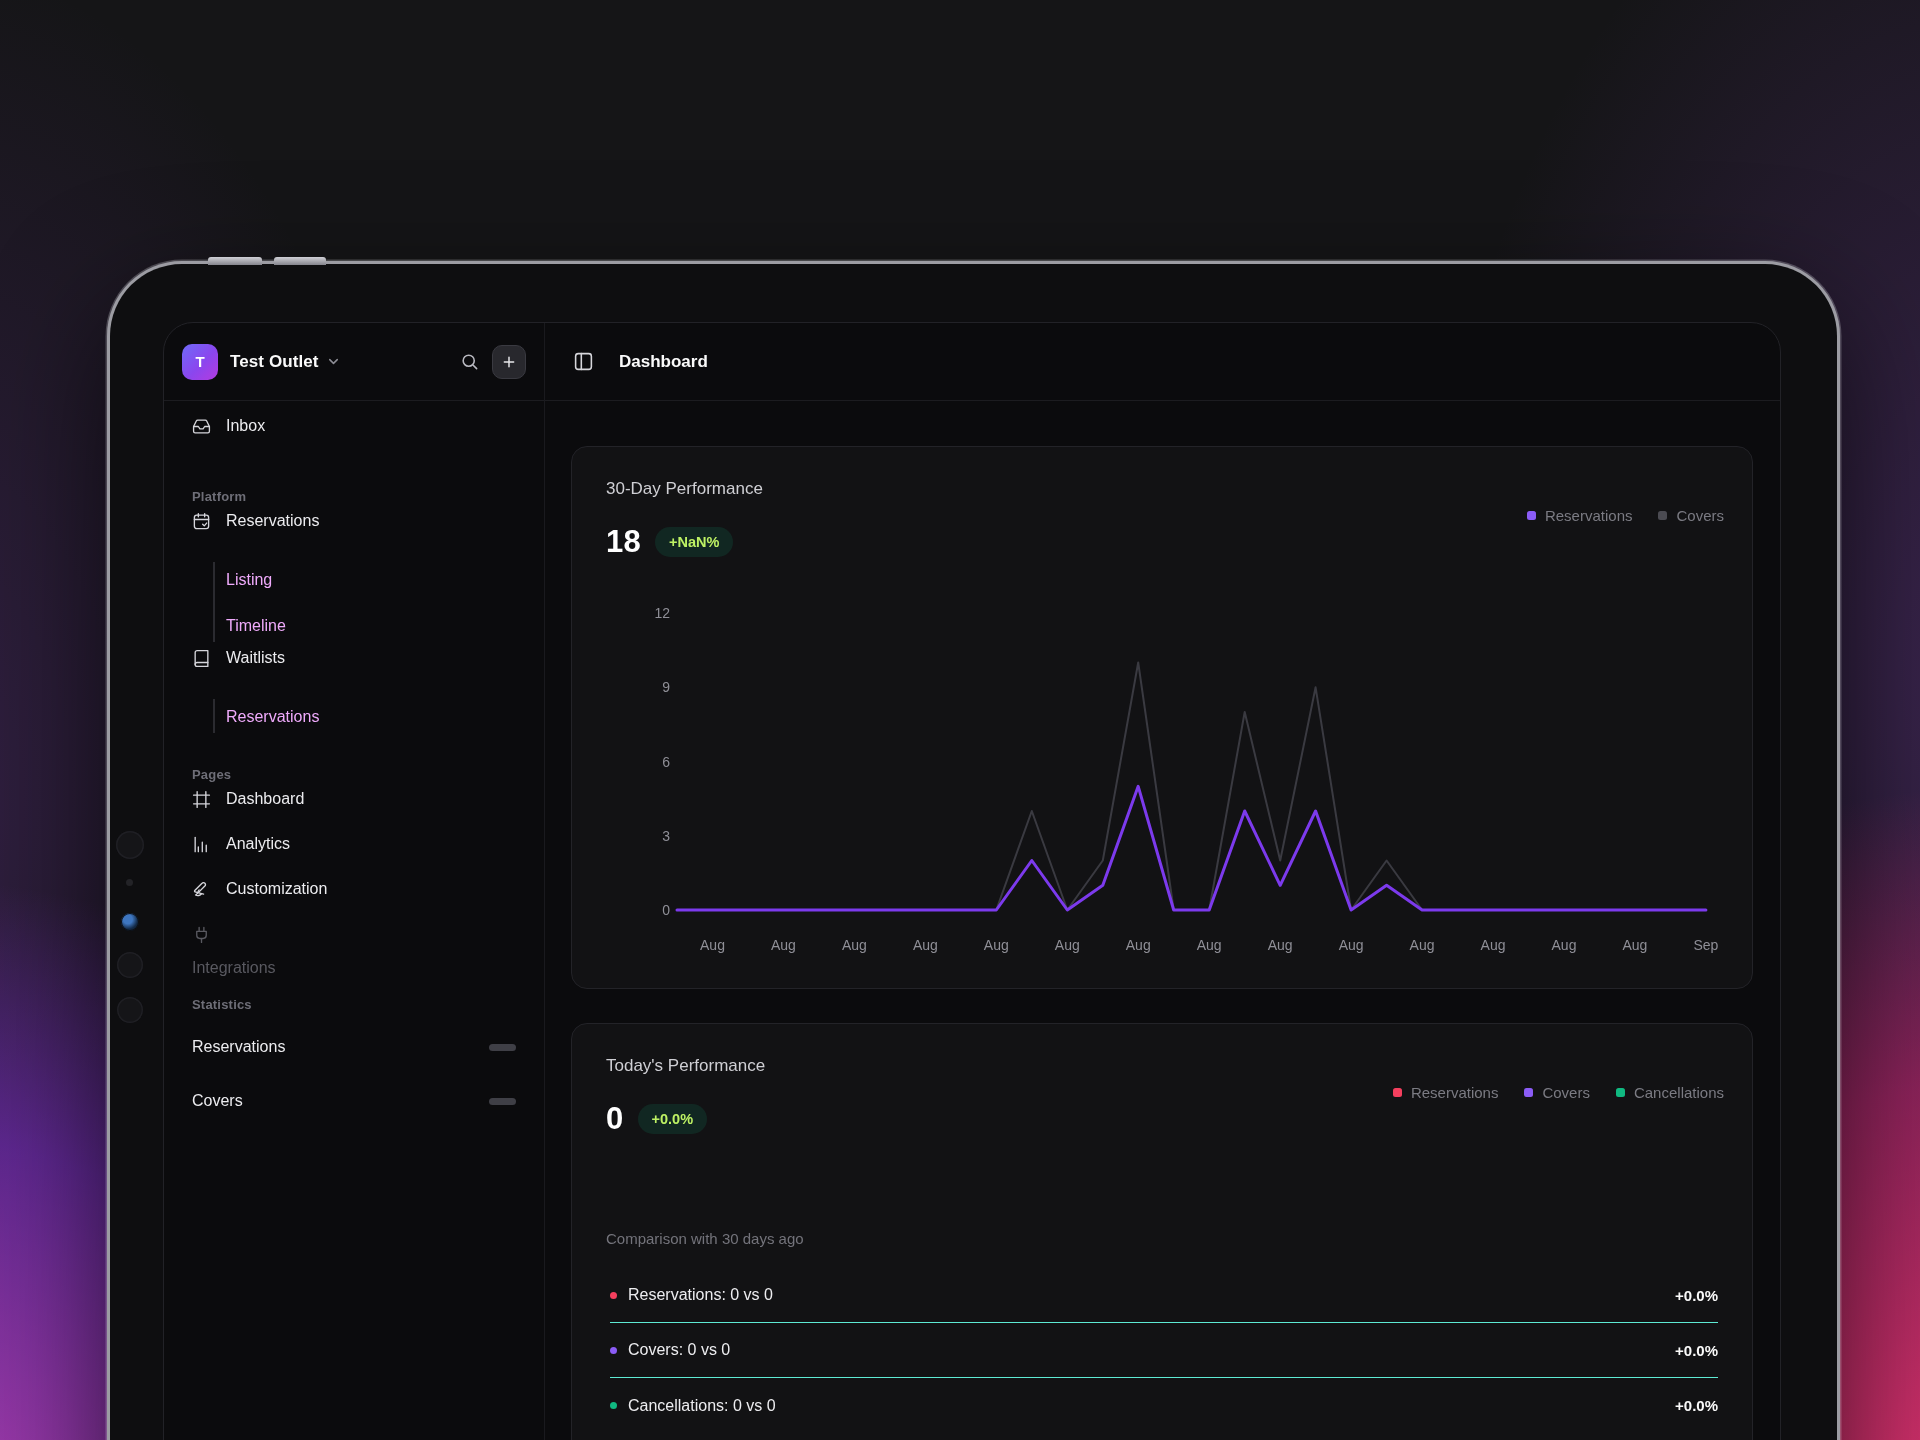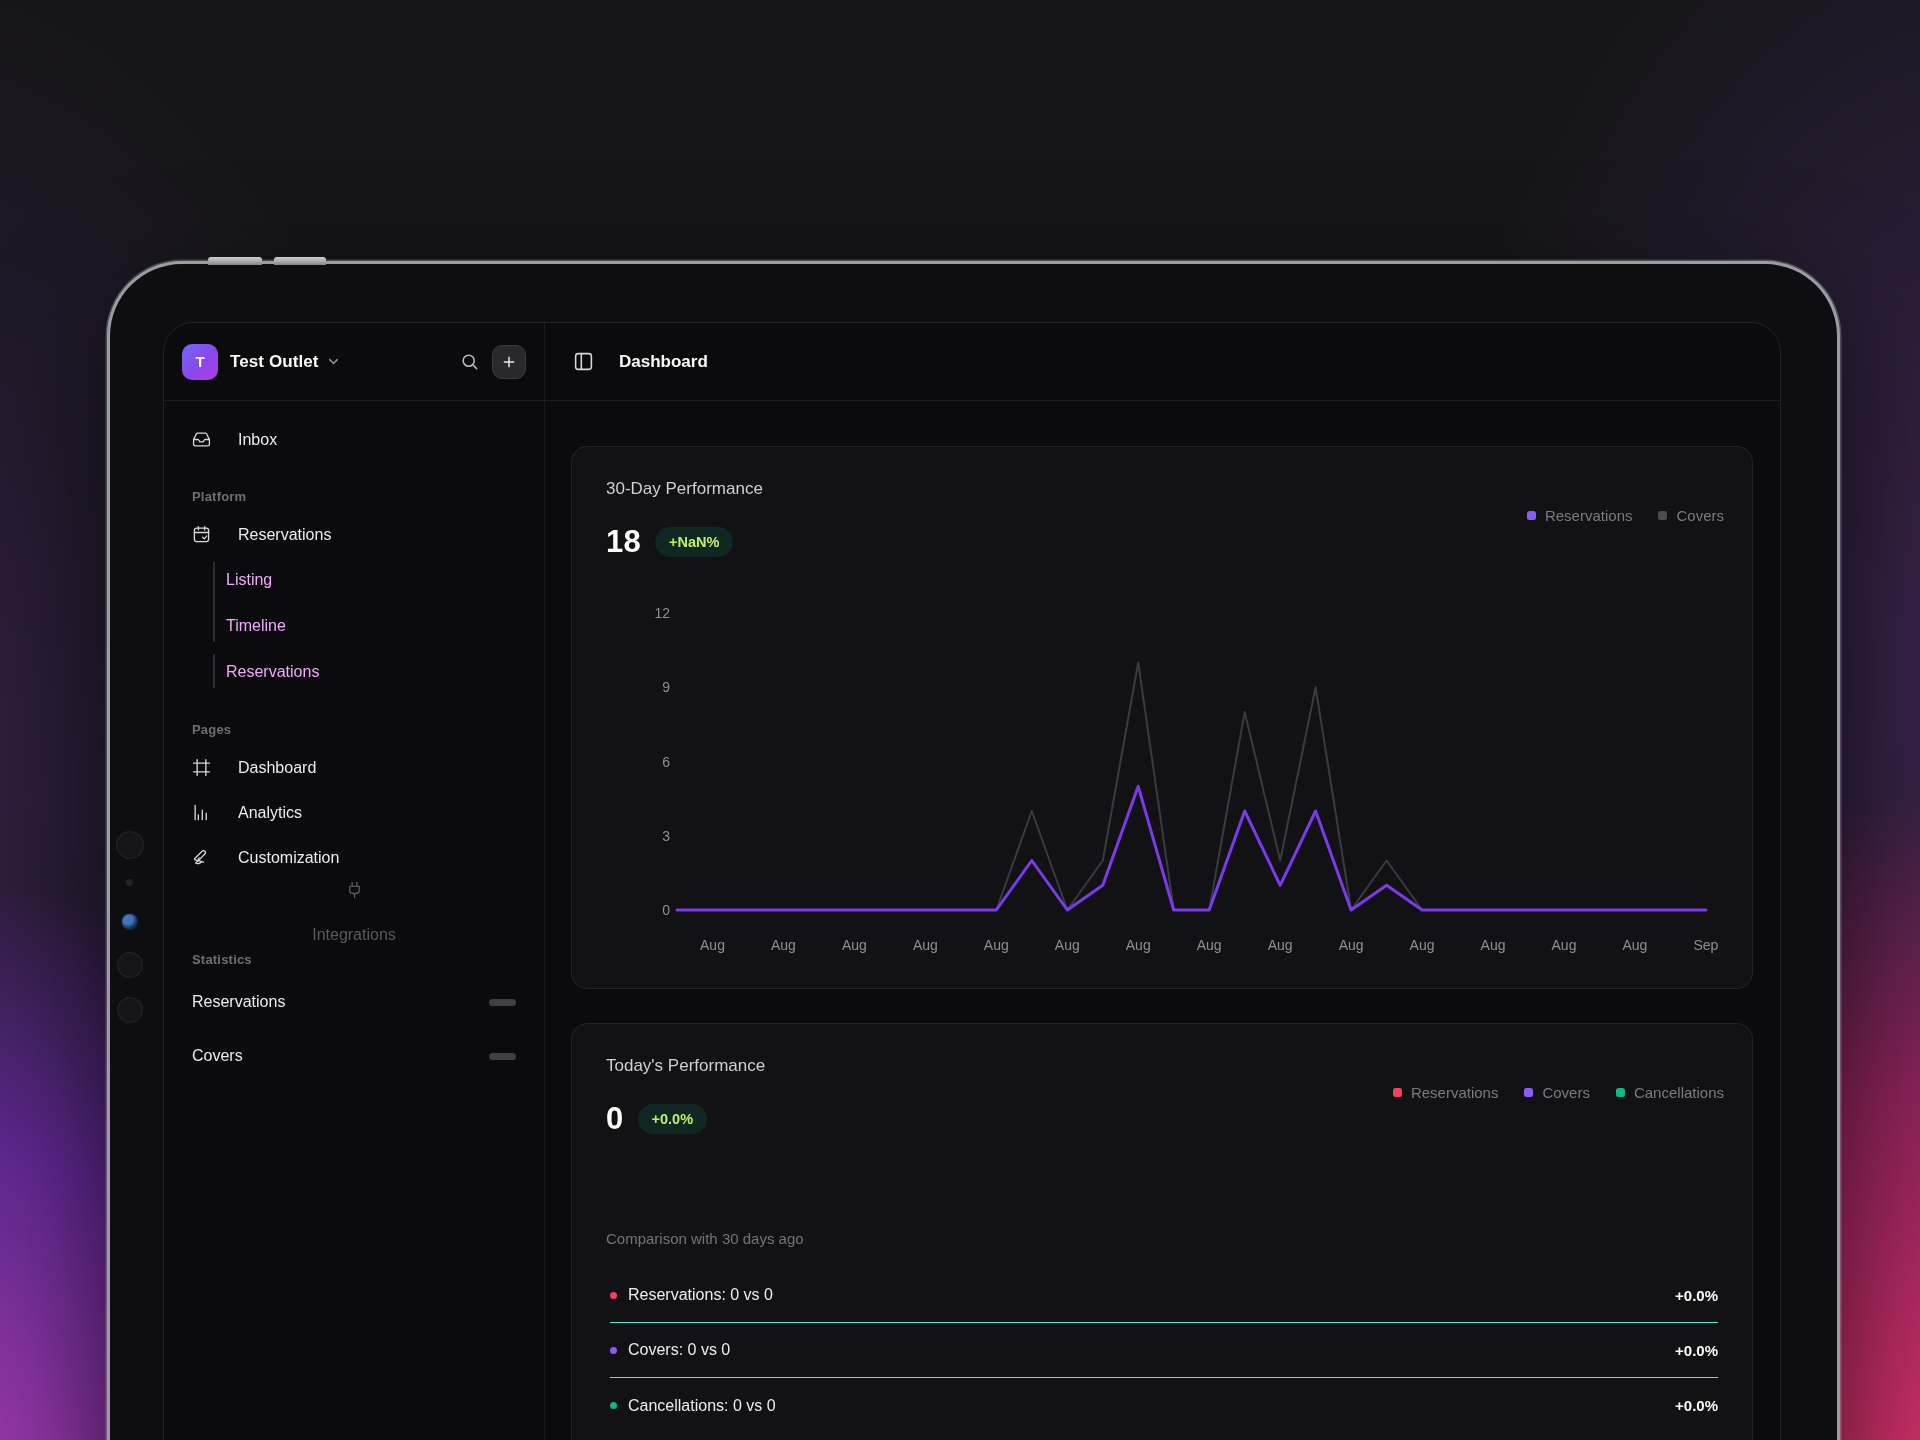--- a/index.html
+++ b/index.html
@@ -50,21 +50,21 @@
     display:flex; align-items:center; justify-content:center;
     color:#fff; font-size:15px; font-weight:700; }
   .ws-name { margin-left:12px; color:#fafafa; font-size:17px; font-weight:700; letter-spacing:.1px; }
   .ws-chevron { margin-left:7px; color:#8d8d95; display:flex; }
   .ws-spacer { flex:1; }
   .search-btn { width:36px; height:36px; display:flex; align-items:center; justify-content:center; color:#b9b9c0; }
   .plus-btn { width:34px; height:34px; margin-left:5px; border-radius:10px;
     background:#28282d; border:1px solid #3a3a41; color:#e9e9ec;
     display:flex; align-items:center; justify-content:center; }
   .nav { padding:16px 16px 0; }
-  .nav-item { height:45px; display:flex; align-items:center; gap:27px; padding:0 12px;
+  .nav-item { height:45px; display:flex; align-items:flex-start; gap:15px; padding:0 12px;
     color:#ececef; font-size:16px; font-weight:500; border-radius:10px; }
   .nav-item .ico { display:flex; color:#d6d6db; width:19px; }
   .nav-item.disabled { color:#595960;flex-direction:column; }
   .nav-item.disabled .ico { color:#595960; }
   .section-label { margin:27px 12px 8px; color:#6e6e77; font-size:13px; font-weight:700; letter-spacing:.2px; }
   .subgroup { position:relative; }
   .subgroup::before { content:""; position:absolute; left:33px; top:5px; bottom:7px; width:1.5px; background:#2b2b30; }
   .sub-item { height:46px; display:flex; align-items:center; padding-left:46px;
     color:#f0abfc; font-size:16px; font-weight:500; }
   .stat-item { height:54px; display:flex; align-items:center; justify-content:space-between; padding:0 12px;
@@ -155,20 +155,29 @@
                 <rect x="3" y="4" width="18" height="17" rx="3"></rect>
                 <path d="M8 2v4M16 2v4M3 9.5h18"></path>
                 <path d="m13.5 15.5 2 2 3-3.5"></path>
               </svg>
             </span>
             <span>Reservations</span>
           </div>
           <div class="subgroup">
             <div class="sub-item">Listing</div>
             <div class="sub-item">Timeline</div>
+          </div>
+          <div class="nav-item">
+            <span class="ico">
+              <svg width="19" height="19" viewBox="0 0 24 24" fill="none" stroke="currentColor" stroke-width="1.7" stroke-linecap="round" stroke-linejoin="round">
+                <path d="M4 19.5A2.5 2.5 0 0 1 6.5 17H20"></path>
+                <path d="M6.5 2H20v20H6.5A2.5 2.5 0 0 1 4 19.5v-15A2.5 2.5 0 0 1 6.5 2z"></path>
+              </svg>
+            </span>
+            <span>Waitlists</span>
           </div>
           <div class="subgroup">
             <div class="sub-item">Reservations</div>
           </div>
           <div class="section-label">Pages</div>
           <div class="nav-item">
             <span class="ico">
               <svg width="19" height="19" viewBox="0 0 24 24" fill="none" stroke="currentColor" stroke-width="1.7" stroke-linecap="round" stroke-linejoin="round">
                 <path d="M22 6.5H2M22 17.5H2M6.5 2v20M17.5 2v20"></path>
               </svg>

